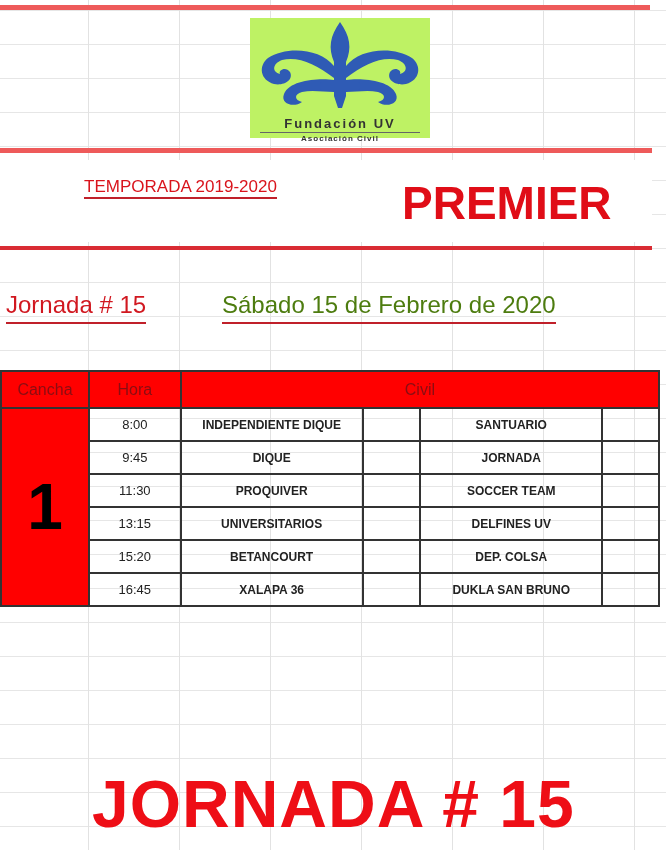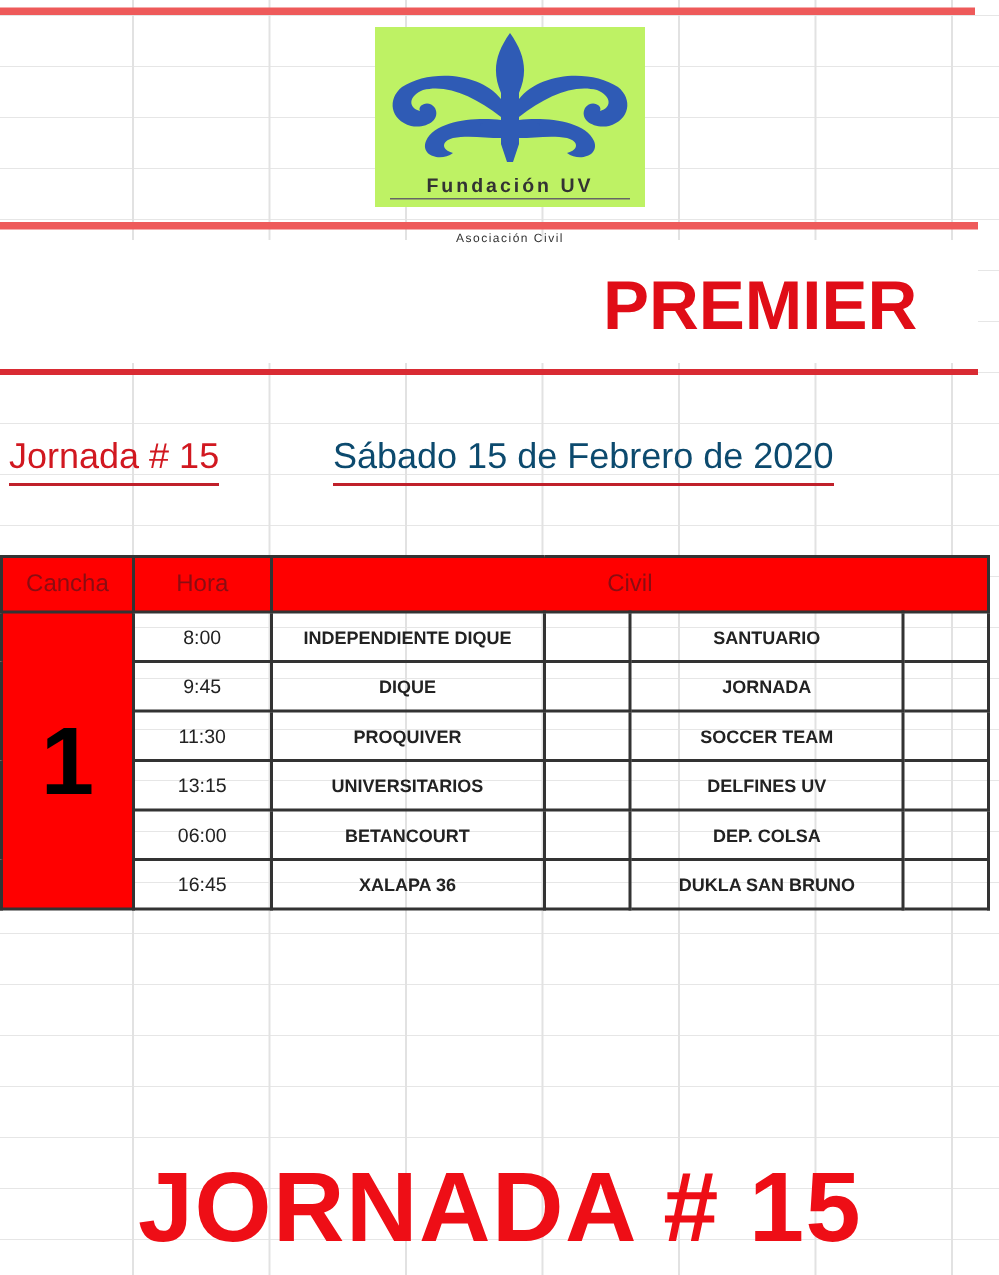--- a/index.html
+++ b/index.html
@@ -15,26 +15,26 @@
         linear-gradient(to bottom, #e6e6e6 1px, transparent 1px);
       background-size: 91px 100%, 100% 34px;
       background-position: 88px 0, 0 10px;
       z-index:0;
     }
     .white-mask { position:absolute; background:#fff; z-index:1; }
     .redbar { position:absolute; left:0; height:5px; background:#ee5a5a; z-index:2; }
     .logo { position:absolute; left:250px; top:18px; width:180px; height:120px; z-index:3; text-align:center; background:#bef264; }
     .logo-title { position:absolute; left:0; right:0; top:98px; font-size:13px; letter-spacing:2px; color:#333; font-weight:bold; }
     .logo-rule { position:absolute; left:10px; right:10px; top:114px; height:1px; background:#666; }
-    .logo-sub { position:absolute; left:0; right:0; top:116px; font-size:8px; font-weight:normal; color:#333; letter-spacing:1px;margin-top:20px; }
+    .logo-sub { position:absolute; left:0; right:0; top:116px; font-size:8px; font-weight:bold; color:#333; letter-spacing:1px; }
     .title-block { position:absolute; left:8px; top:176px; width:345px; text-align:center; z-index:3; color:#d9141c; font-size:17px; line-height:22px; }
     .title-block .l2 { display:inline-block; border-bottom:2px solid #c0202a; line-height:20px; }
     .premier { position:absolute; left:402px; top:176px; width:220px; z-index:3; color:#e00d17; font-weight:bold; font-size:46px; line-height:54px; letter-spacing:0px; }
     .jornada-small { position:absolute; left:6px; top:290px; z-index:3; color:#d11820; font-size:24px; line-height:30px; border-bottom:2px solid #c0202a; padding-bottom:2px; }
-    .fecha { position:absolute; left:222px; top:290px; z-index:3; color:#0c4a6e; font-size:24px; line-height:30px; border-bottom:2px solid #c0202a; padding-bottom:2px; }
+    .fecha { position:absolute; left:222px; top:290px; z-index:3; color:#4d7c0f; font-size:24px; line-height:30px; border-bottom:2px solid #c0202a; padding-bottom:2px; }
     .table-wrap { position:absolute; left:0; top:370px; width:660px; z-index:3; }
     table { border-collapse:collapse; table-layout:fixed;padding-left:42px; }
     td, th { border:2px solid #333; padding:0; text-align:center; vertical-align:middle; }
     th { background:#ff0000; color:#8a0d12; font-weight:normal; font-size:16px; height:35px; }
     td { height:31px; font-size:12px; color:#222; font-weight:bold; }
     td.cancha { background:#ff0000; color:#000; font-size:64px; font-weight:bold; border-top:2px solid #333; }
     td.hora { font-weight:normal; font-size:13px;margin-left:20px; }
     .big-jornada { position:absolute; left:92px; top:768px; z-index:3; color:#ee0e16; font-size:66px; font-weight:bold; line-height:72px; letter-spacing:1px; }
   </style>
 </head>
@@ -59,20 +59,21 @@
       <rect x="70" y="64" width="40" height="8" rx="2"></rect>
       <path d="M84 78 L 96 78 L 92 90 L 88 90 Z"></path>
     </g>
   </svg>
   <div class="logo-title">Fundación UV</div>
   <div class="logo-rule"></div>
   <div class="logo-sub">Asociación Civil</div>
 </div>
 
 <div class="title-block">
+  <div class="l2">TEMPORADA 2019-2020</div>
 </div>
 
 <div class="premier">PREMIER</div>
 
 <div class="jornada-small">Jornada # 15</div>
 <div class="fecha">Sábado  15 de Febrero de 2020</div>
 
 <div class="table-wrap">
   <table>
     <colgroup>
@@ -114,21 +115,21 @@
         <td></td>
       </tr>
       <tr>
         <td class="hora">13:15</td>
         <td>UNIVERSITARIOS</td>
         <td></td>
         <td>DELFINES UV</td>
         <td></td>
       </tr>
       <tr>
-        <td class="hora">06:00</td>
+        <td class="hora">15:20</td>
         <td>BETANCOURT</td>
         <td></td>
         <td>DEP. COLSA</td>
         <td></td>
       </tr>
       <tr>
         <td class="hora">16:45</td>
         <td>XALAPA 36</td>
         <td></td>
         <td>DUKLA SAN BRUNO</td>

